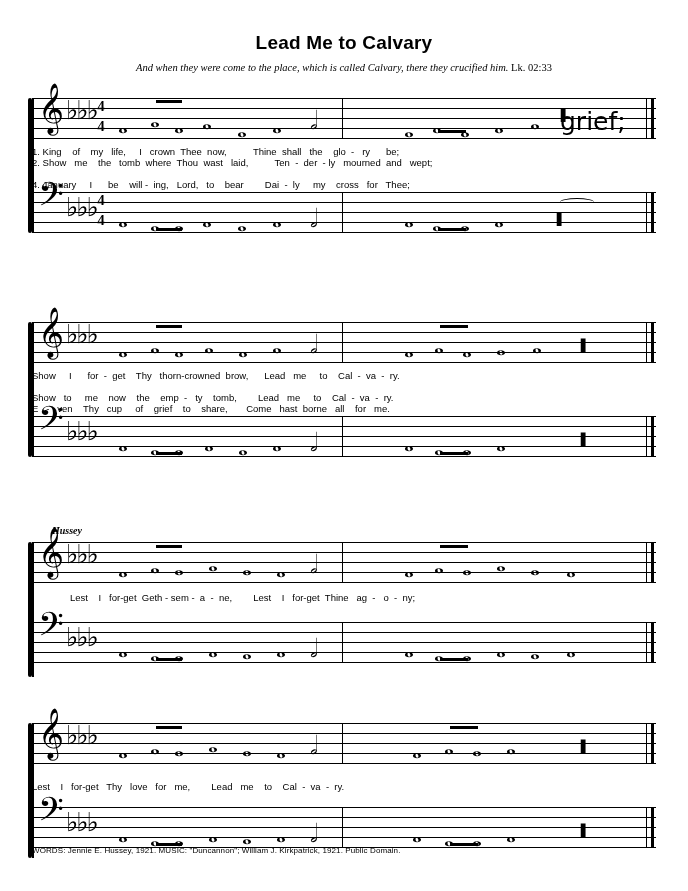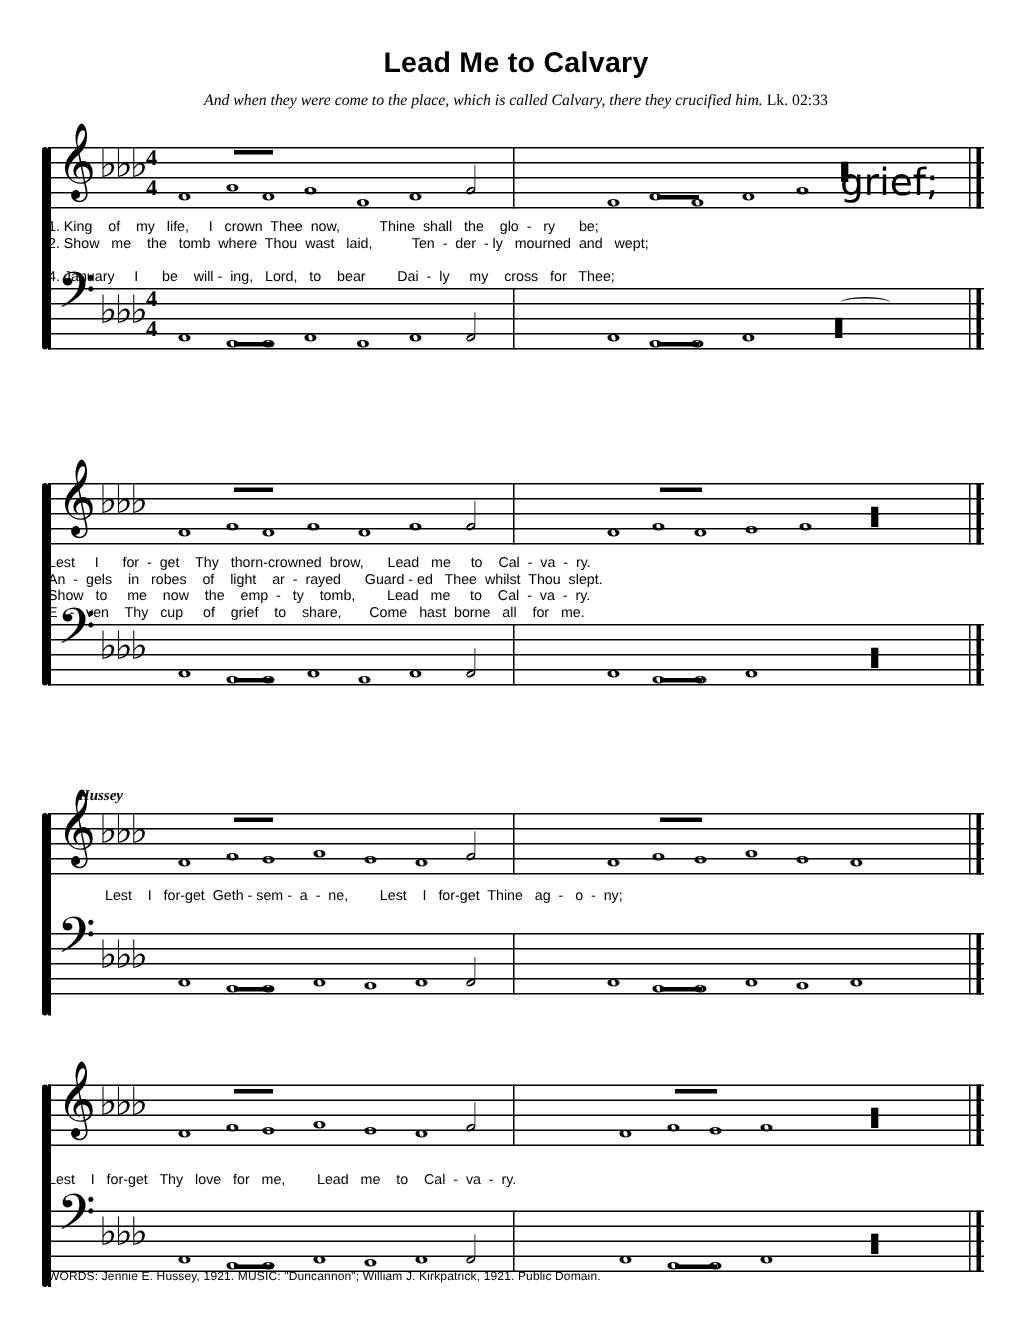--- a/index.html
+++ b/index.html
@@ -308,22 +308,21 @@
       <div class="beam" style="left:408px; top:3px; width:28px;"></div>
       <div class="n" style="left:430px; top:14px;">𝅝</div>
       <div class="n" style="left:464px; top:12px;">𝅝</div>
       <div class="n" style="left:500px; top:10px;">𝅝</div>
       <div class="n" style="left:548px; top:12px; font-size:22px;">𝅛</div>
       <div class="endbar" style="left:614px; top:0; height:41px;"></div>
       <div class="endbar thick" style="left:619px; top:0; height:41px;"></div>
     </div>
 
     <div class="lyrics" style="top:48px; height:48px;">
-      <div class="lyr-line" style="top:0px;">Lest     I      for  -  get    Thy   thorn-crowned  brow,      Lead   me     to    Cal  -  va  -  ry.</div>
-      <div class="lyr-line" style="top:11px;">An  -  gels    in   robes    of    light    ar  -  rayed      Guard - ed   Thee  whilst  Thou  slept.</div>
+      <div class="lyr-line" style="top:0px;">Show     I      for  -  get    Thy   thorn-crowned  brow,      Lead   me     to    Cal  -  va  -  ry.</div>
       <div class="lyr-line" style="top:22px;">Show   to     me    now    the    emp  -   ty    tomb,        Lead   me     to    Cal  -  va  -  ry.</div>
       <div class="lyr-line" style="top:33px;">E   -   ven    Thy   cup     of    grief    to    share,       Come   hast  borne   all    for   me.</div>
     </div>
 
     <div class="staff" style="top:94px;">
       <div class="line l0"></div>
       <div class="line l1"></div>
       <div class="line l2"></div>
       <div class="line l3"></div>
       <div class="line l4"></div>

